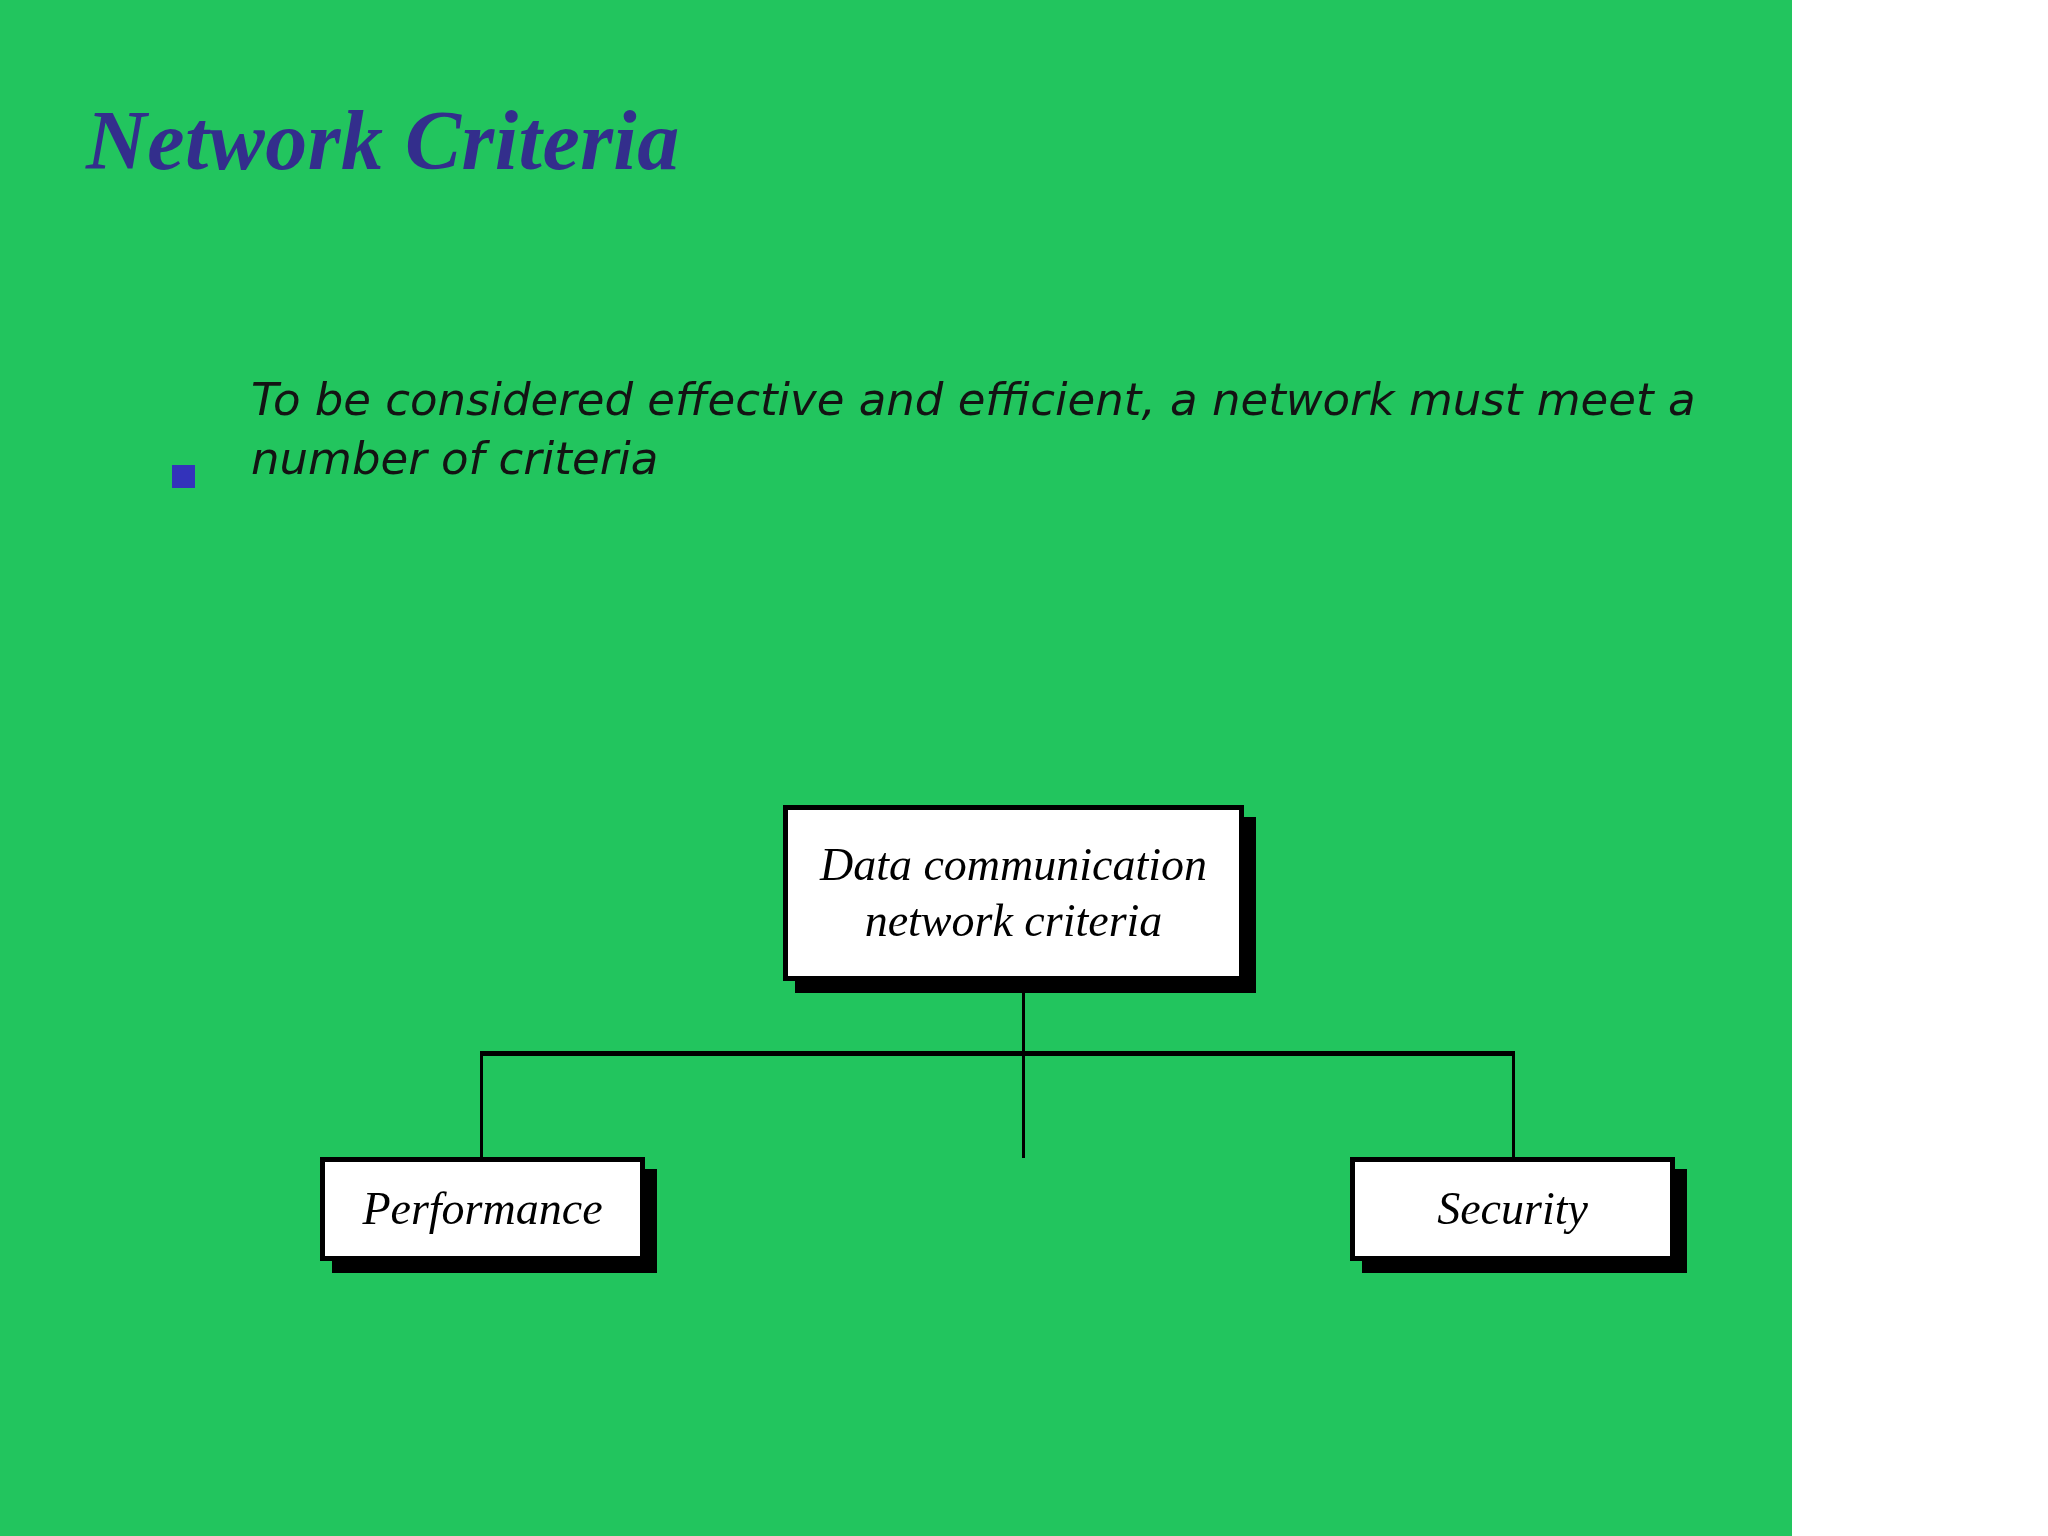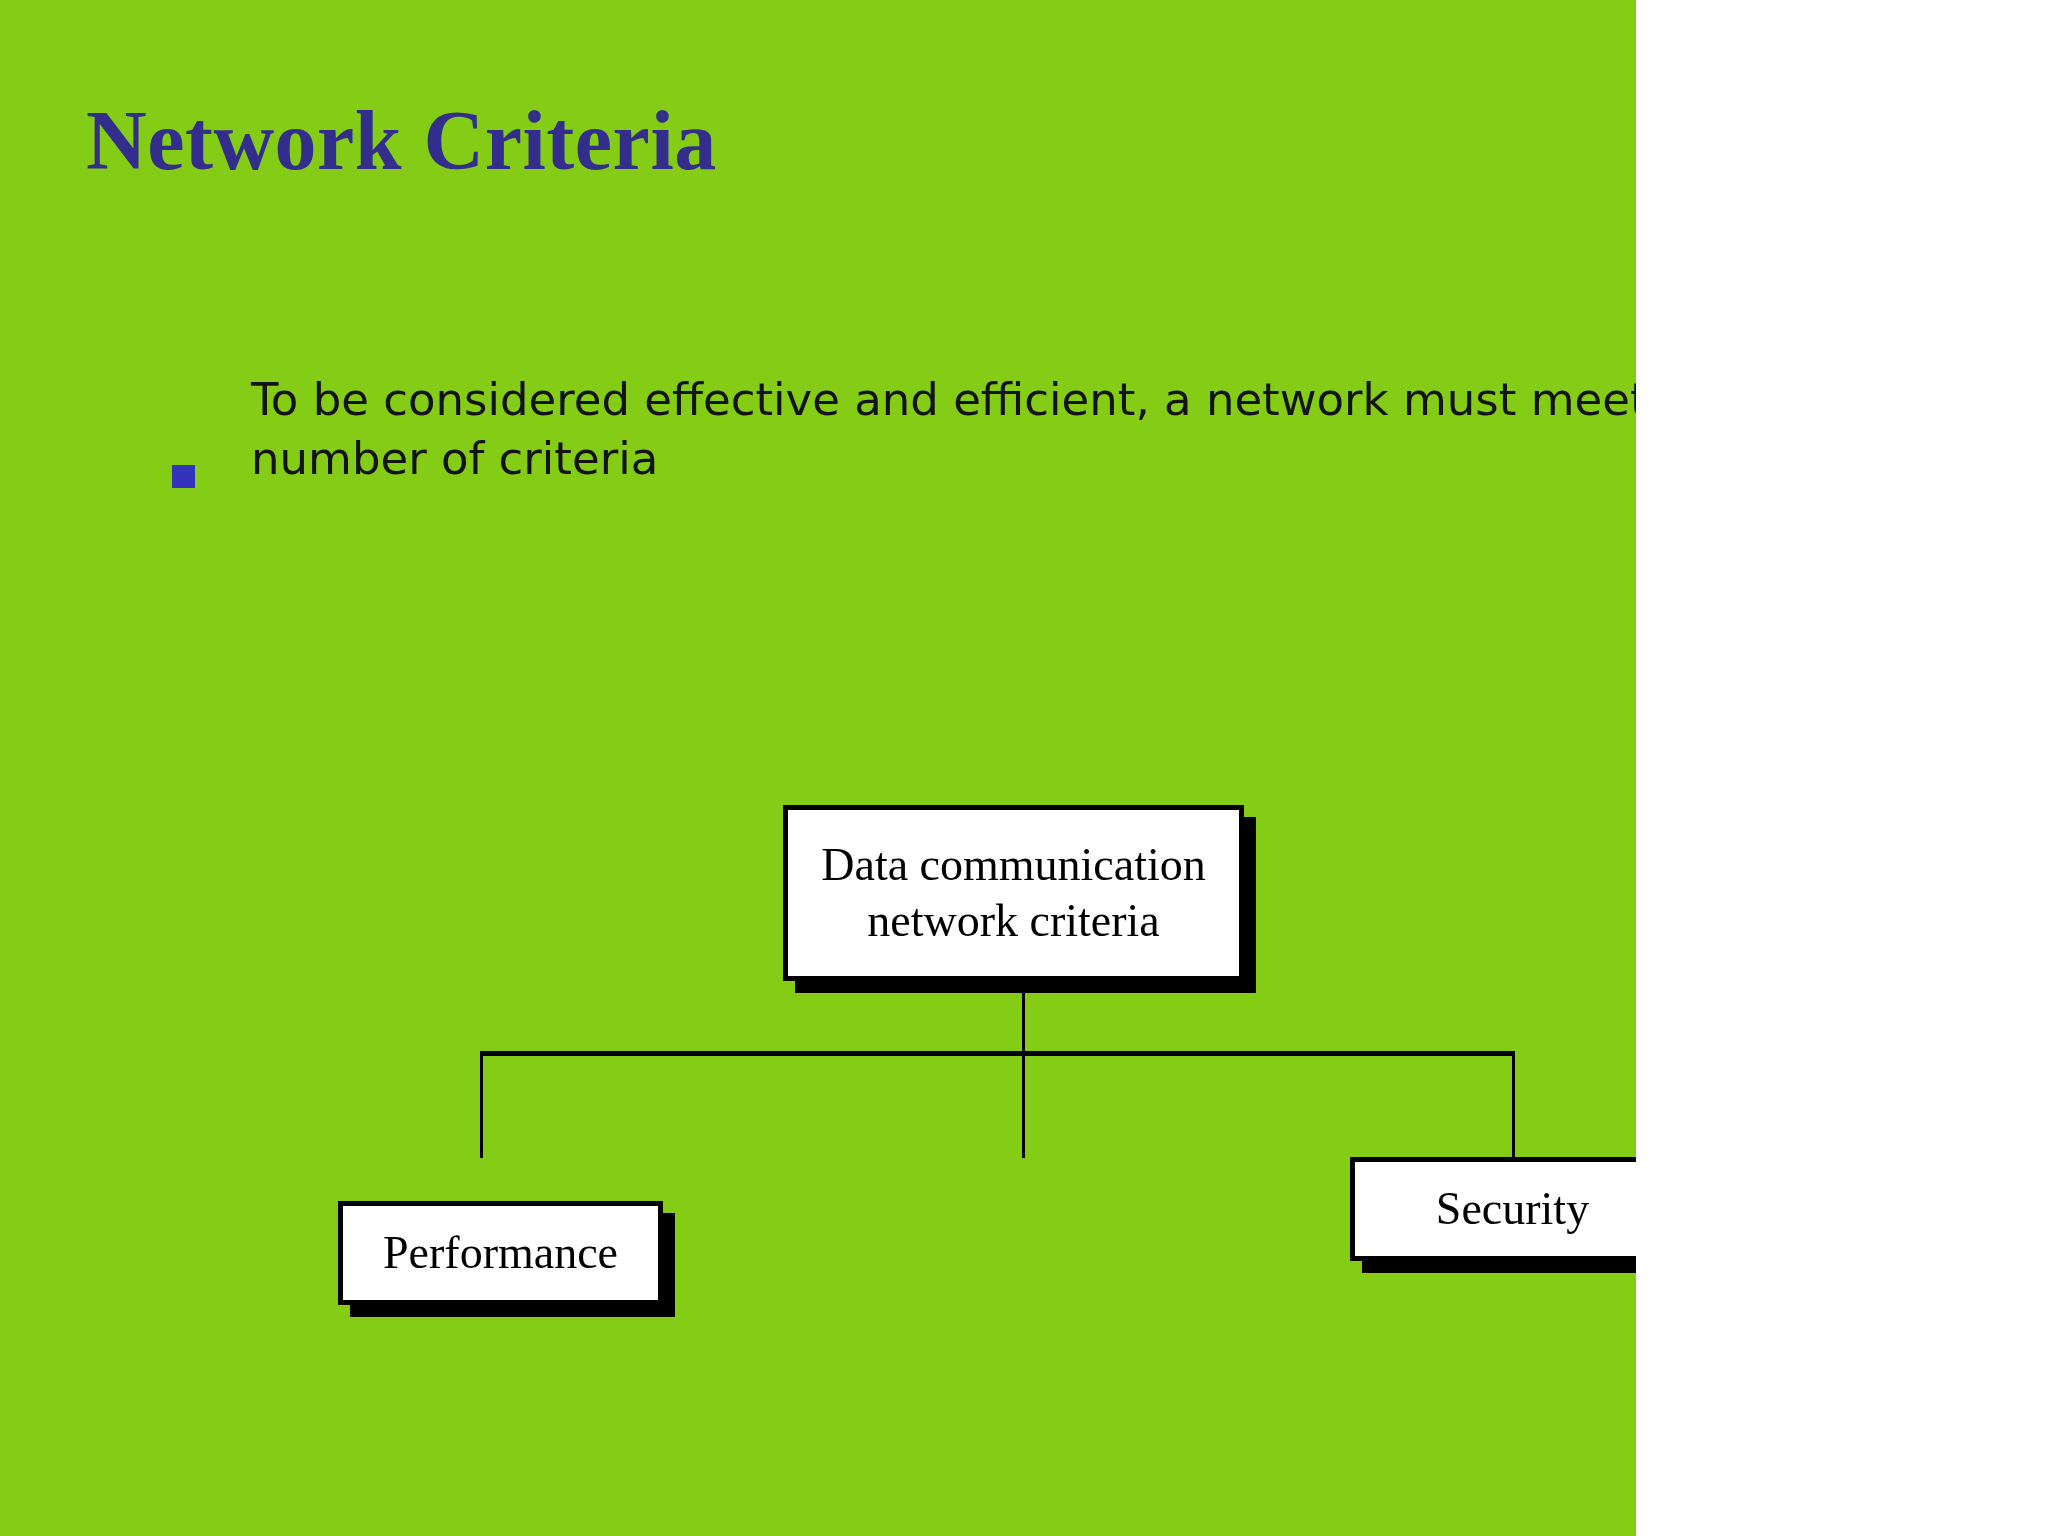--- a/index.html
+++ b/index.html
@@ -8,24 +8,25 @@
     padding: 0;
     background: #ffffff;
   }
   body {
     font-family: "Liberation Sans", sans-serif;
     -webkit-font-smoothing: antialiased;
   }
 
   #slide {
     position: relative;
-    width: 1636px;
+    width: 1792px;
     height: 1536px;
-    background: #84cc16;
+    background: #22c55e;
     overflow: hidden;
+    font-style: italic;
   }
 
   
   .slide-title {
     position: absolute;
     left: 86px;
     top: 96px;
     font-family: "Liberation Serif", "DejaVu Serif", serif;
     font-weight: bold;
     font-size: 84px;
@@ -95,21 +96,21 @@
     padding: 9px 14px;
   }
 
   .node-leaf {
     top: 1157px;
     width: 325px;
     height: 104px;
     font-size: 46px;
     line-height: 1.1;
   }
-  .node-performance { left: 338px; margin-top: 44px; }
+  .node-performance { left: 320px; }
   .node-reliability { left: 853px; }
   .node-security    { left: 1350px; }
 
   
   .edge {
     position: absolute;
     background: #000000;
     z-index: 1;
   }
   

